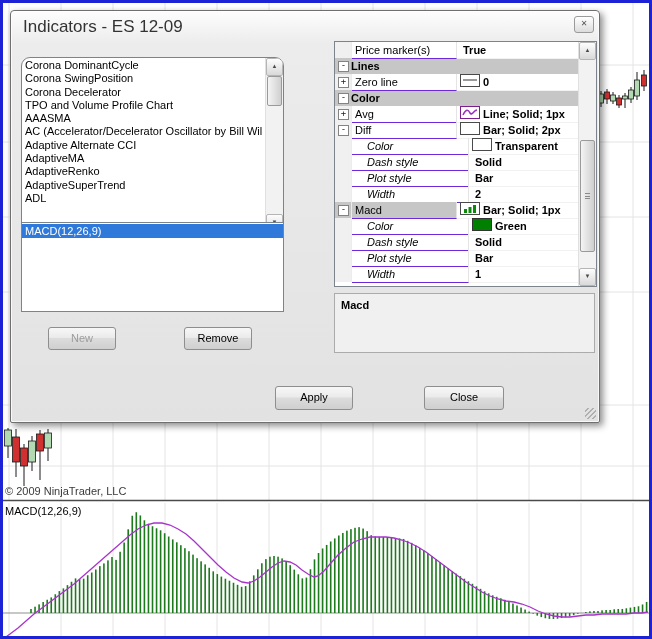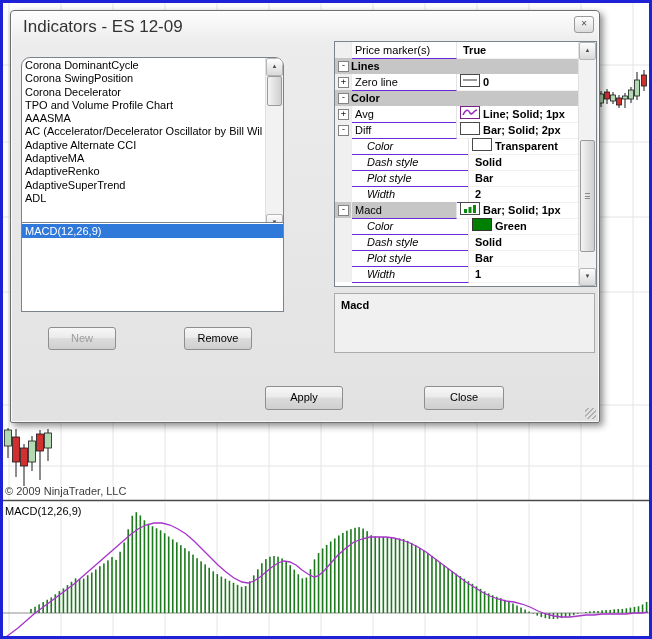--- a/index.html
+++ b/index.html
@@ -68,21 +68,21 @@
           border:1px solid #ababab;font-size:11px;font-weight:bold;color:#000;padding:5px 6px;box-sizing:border-box;}
 
   
   .btn{position:absolute;height:21px;border:1px solid #8e8e8e;border-radius:3px;font-size:11px;color:#000;
        background:linear-gradient(#f7f7f7 0%,#ebebeb 45%,#dcdcdc 50%,#cfcfcf 100%);
        text-align:center;line-height:20px;cursor:default;}
   #btn-new{left:37px;top:316px;width:66px;color:#9c9c9c;}
   #btn-remove{left:173px;top:316px;width:66px;}
   #btn-ok{left:102px;top:375px;width:76px;height:22px;border-color:#3c7fb1;
           box-shadow:0 0 0 1px #9ecbea inset,0 0 3px 1px #7ab0dd;}
-  #btn-apply{left:254px;top:375px;width:76px;height:22px;}
+  #btn-apply{left:264px;top:375px;width:76px;height:22px;}
   #btn-close{left:413px;top:375px;width:78px;height:22px;}
   #resize-grip{position:absolute;right:3px;bottom:3px;width:11px;height:11px;
           background:repeating-linear-gradient(135deg,transparent 0 2px,#9a9a9a 2px 3.5px);opacity:.7;}
 </style>
 </head>
 <body>
 
 <div id="stage">
   <svg id="chart-svg" width="652" height="639">
       <rect x="0" y="0" width="652" height="639" fill="#ffffff"></rect>

